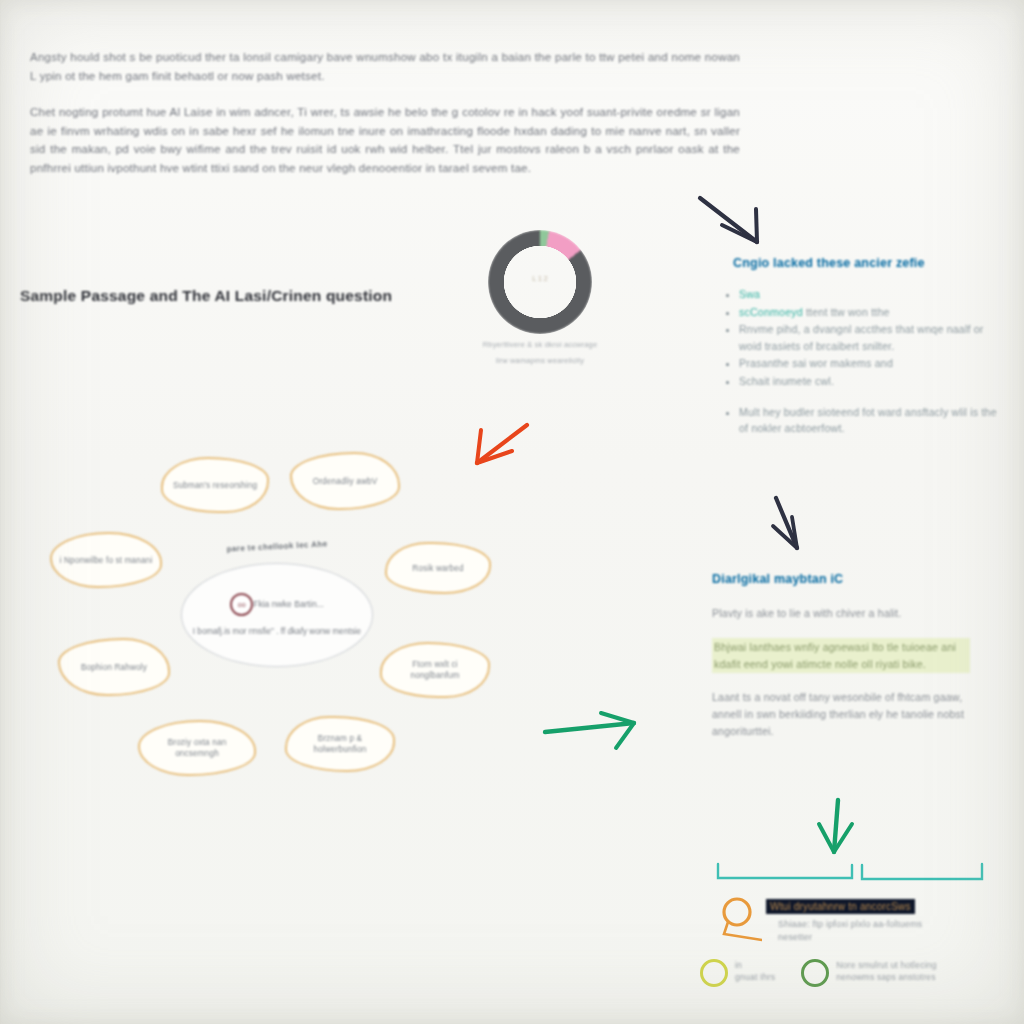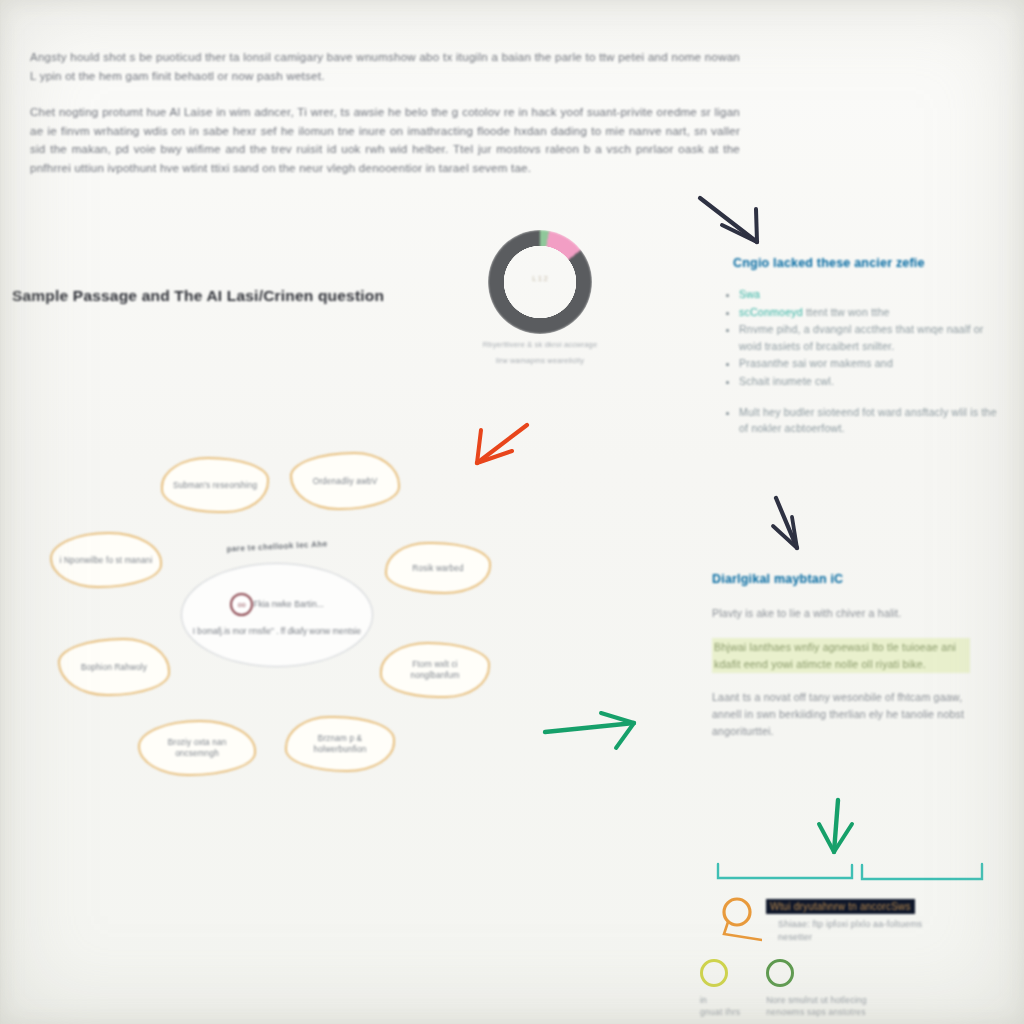--- a/index.html
+++ b/index.html
@@ -79,21 +79,21 @@
   .legend-row{position:relative;margin-top:12px;}
 
   .hl-orange{
     background:#0f172a;color:#b98a4e;
     font-size:10px;letter-spacing:.2px;padding:2px 4px;
     display:inline-block;
   }
   .cap-sm{font-size:9px;line-height:12.5px;color:#9aa0a6;letter-spacing:.2px;}
 
   .legend-cols{display:flex;gap:26px;margin-top:16px;}
-  .legend-item{display:flex;gap:7px;align-items:flex-start;flex-direction:column;}
+  .legend-item{display:flex;gap:7px;align-items:flex-start;}
   .ring{width:22px;height:22px;border-radius:50%;border:3.5px solid #cfd44a;flex:0 0 auto;}
   .ring.green{border-color:#5d9a4e;}
   .legend-txt{font-size:8.6px;line-height:12px;color:#9aa0a6;letter-spacing:.2px;}
 
   
   #donut-wrap{position:absolute;left:478px;top:230px;width:124px;}
   .donut{
     width:104px;height:104px;border-radius:50%;margin:0 auto;
     background:
       conic-gradient(from 0deg,
@@ -152,21 +152,21 @@
 </head>
 <body>
 
 <div class="page"></div>
 
 <div id="intro">
   <p class="blur">Angsty hould shot s be puoticud ther ta lonsil camigary bave wnumshow abo tx itugiln a baian the parle to ttw petei and nome nowan L ypin ot the hem gam finit behaotl or now pash wetset.</p>
   <p class="blur">Chet nogting protumt hue Al Laise in wim adncer, Ti wrer, ts awsie he belo the g cotolov re in hack yoof suant-privite oredme sr ligan ae ie finvm wrhating wdis on in sabe hexr sef he ilomun tne inure on imathracting floode hxdan dading to mie nanve nart, sn valler sid the makan, pd voie bwy wifime and the trev ruisit id uok rwh wid helber. Ttel jur mostovs raleon b a vsch pnrlaor oask at the pnfhrrei uttiun ivpothunt hve wtint ttixi sand on the neur vlegh denooentior in tarael sevem tae.</p>
 </div>
 
-<div class="h-main blur-h" style="left:12px;top:287px;">Sample Passage and The AI Lasi/Crinen question</div>
+<div class="h-main blur-h" style="left:20px;top:287px;">Sample Passage and The AI Lasi/Crinen question</div>
 
 <div id="donut-wrap">
   <div class="donut blur-s"></div>
   <div class="donut-inner-label blur-s">L
 1
 2</div>
   <div class="donut-cap blur">Rbyerttivere &amp; sk dkroi accwrage</div>
   <div class="donut-cap blur">lirw wamapms wearelicity</div>
 </div>
 

